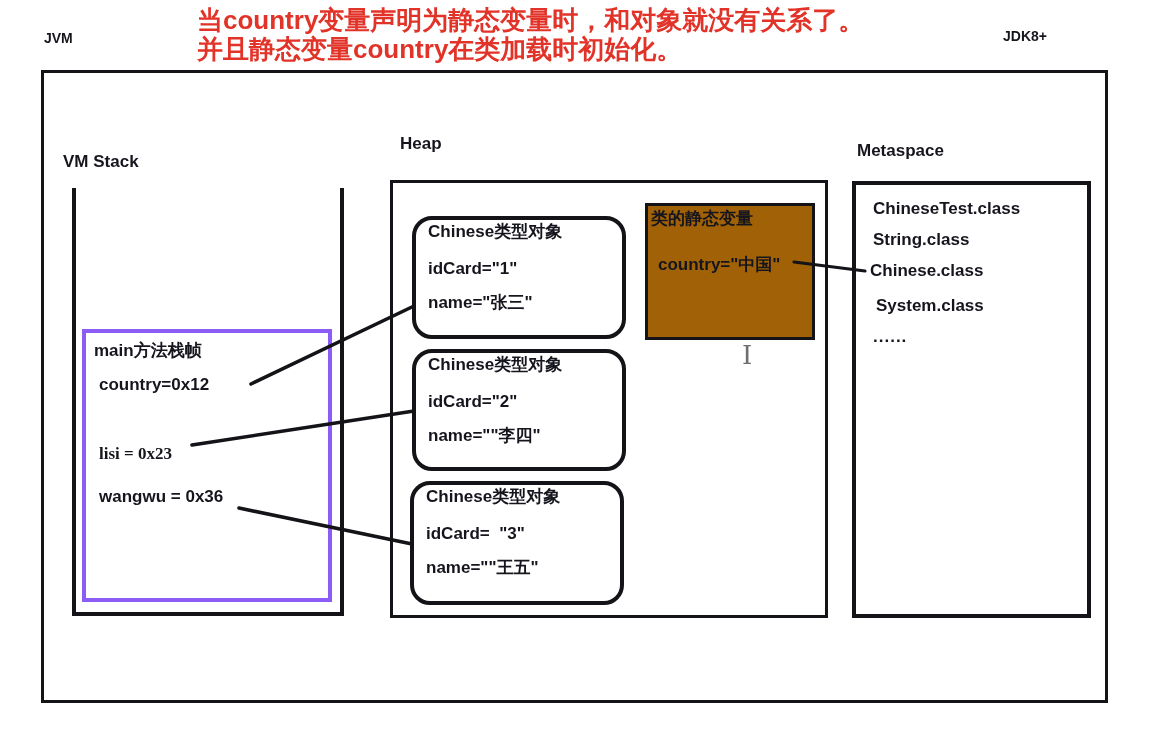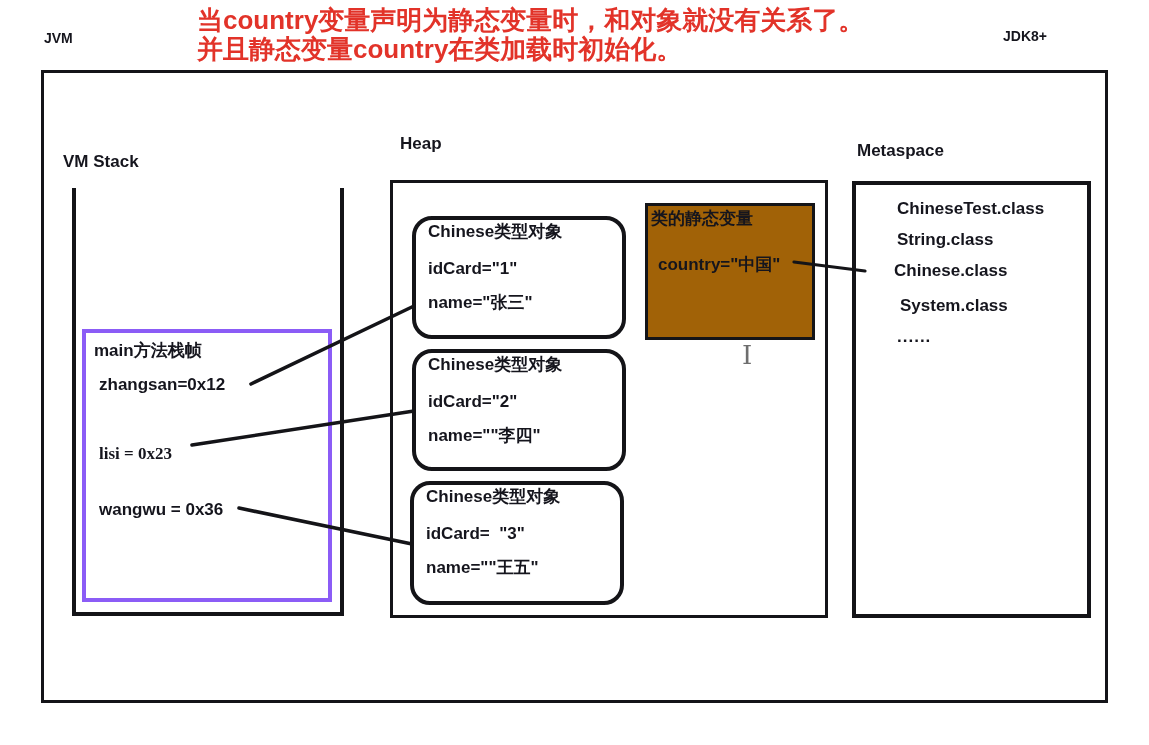--- a/index.html
+++ b/index.html
@@ -24,25 +24,25 @@
   .metaspace-label{left:857px;top:141px;}
   
   .stack-shape{left:72px;top:188px;width:272px;height:428px;box-sizing:border-box;
     border-left:4px solid #141418;border-right:4px solid #141418;border-bottom:4px solid #141418;}
   
   .frame-box{left:82px;top:329px;width:250px;height:273px;border:4px solid #8b5cf6;box-sizing:border-box;font-size:17px;}
   .frame-title{position:absolute;left:8px;top:6px;}
   .frame-var{position:absolute;left:13px;white-space:pre;}
   .fv0{top:42px;}
   .fv1{top:111px;font-family:Liberation Serif, serif;}
-  .fv2{top:167px;}
+  .fv2{top:154px;}
   
   .heap-box{left:390px;top:180px;width:438px;height:438px;border:3px solid #141418;box-sizing:border-box;}
   .metaspace-box{left:852px;top:181px;width:239px;height:437px;border:4px solid #141418;box-sizing:border-box;}
-  .meta-item{position:absolute;font-size:17px;white-space:nowrap;margin-left:24px;}
+  .meta-item{position:absolute;font-size:17px;white-space:nowrap;}
   .mi0{left:17px;top:14px;}
   .mi1{left:17px;top:45px;}
   .mi2{left:14px;top:76px;}
   .mi3{left:20px;top:111px;}
   .mi4{left:17px;top:142px;letter-spacing:1px;}
   
   .obj-card{border:4px solid #141418;border-radius:20px;box-sizing:border-box;background:#fff;font-size:17px;}
   .obj1{left:412px;top:216px;width:214px;height:123px;}
   .obj2{left:412px;top:349px;width:214px;height:122px;}
   .obj3{left:410px;top:481px;width:214px;height:124px;}
@@ -72,21 +72,21 @@
 
   <div class="abs corner-label jvm-label">JVM</div>
   <div class="abs corner-label jdk-label">JDK8+</div>
 
   <div class="abs outer-box"></div>
 
   <div class="abs section-label vmstack-label">VM Stack</div>
   <div class="abs stack-shape"></div>
   <div class="abs frame-box">
     <div class="frame-title">main方法栈帧</div>
-    <div class="frame-var fv0">zhangsan=0x12</div>
+    <div class="frame-var fv0">country=0x12</div>
     <div class="frame-var fv1">lisi = 0x23</div>
     <div class="frame-var fv2">wangwu = 0x36</div>
   </div>
 
   <div class="abs section-label heap-label">Heap</div>
   <div class="abs heap-box"></div>
 
   <div class="abs obj-card obj1">
     <div class="obj-title">Chinese类型对象</div>
     <div class="obj-line ol0">idCard="1"</div>

